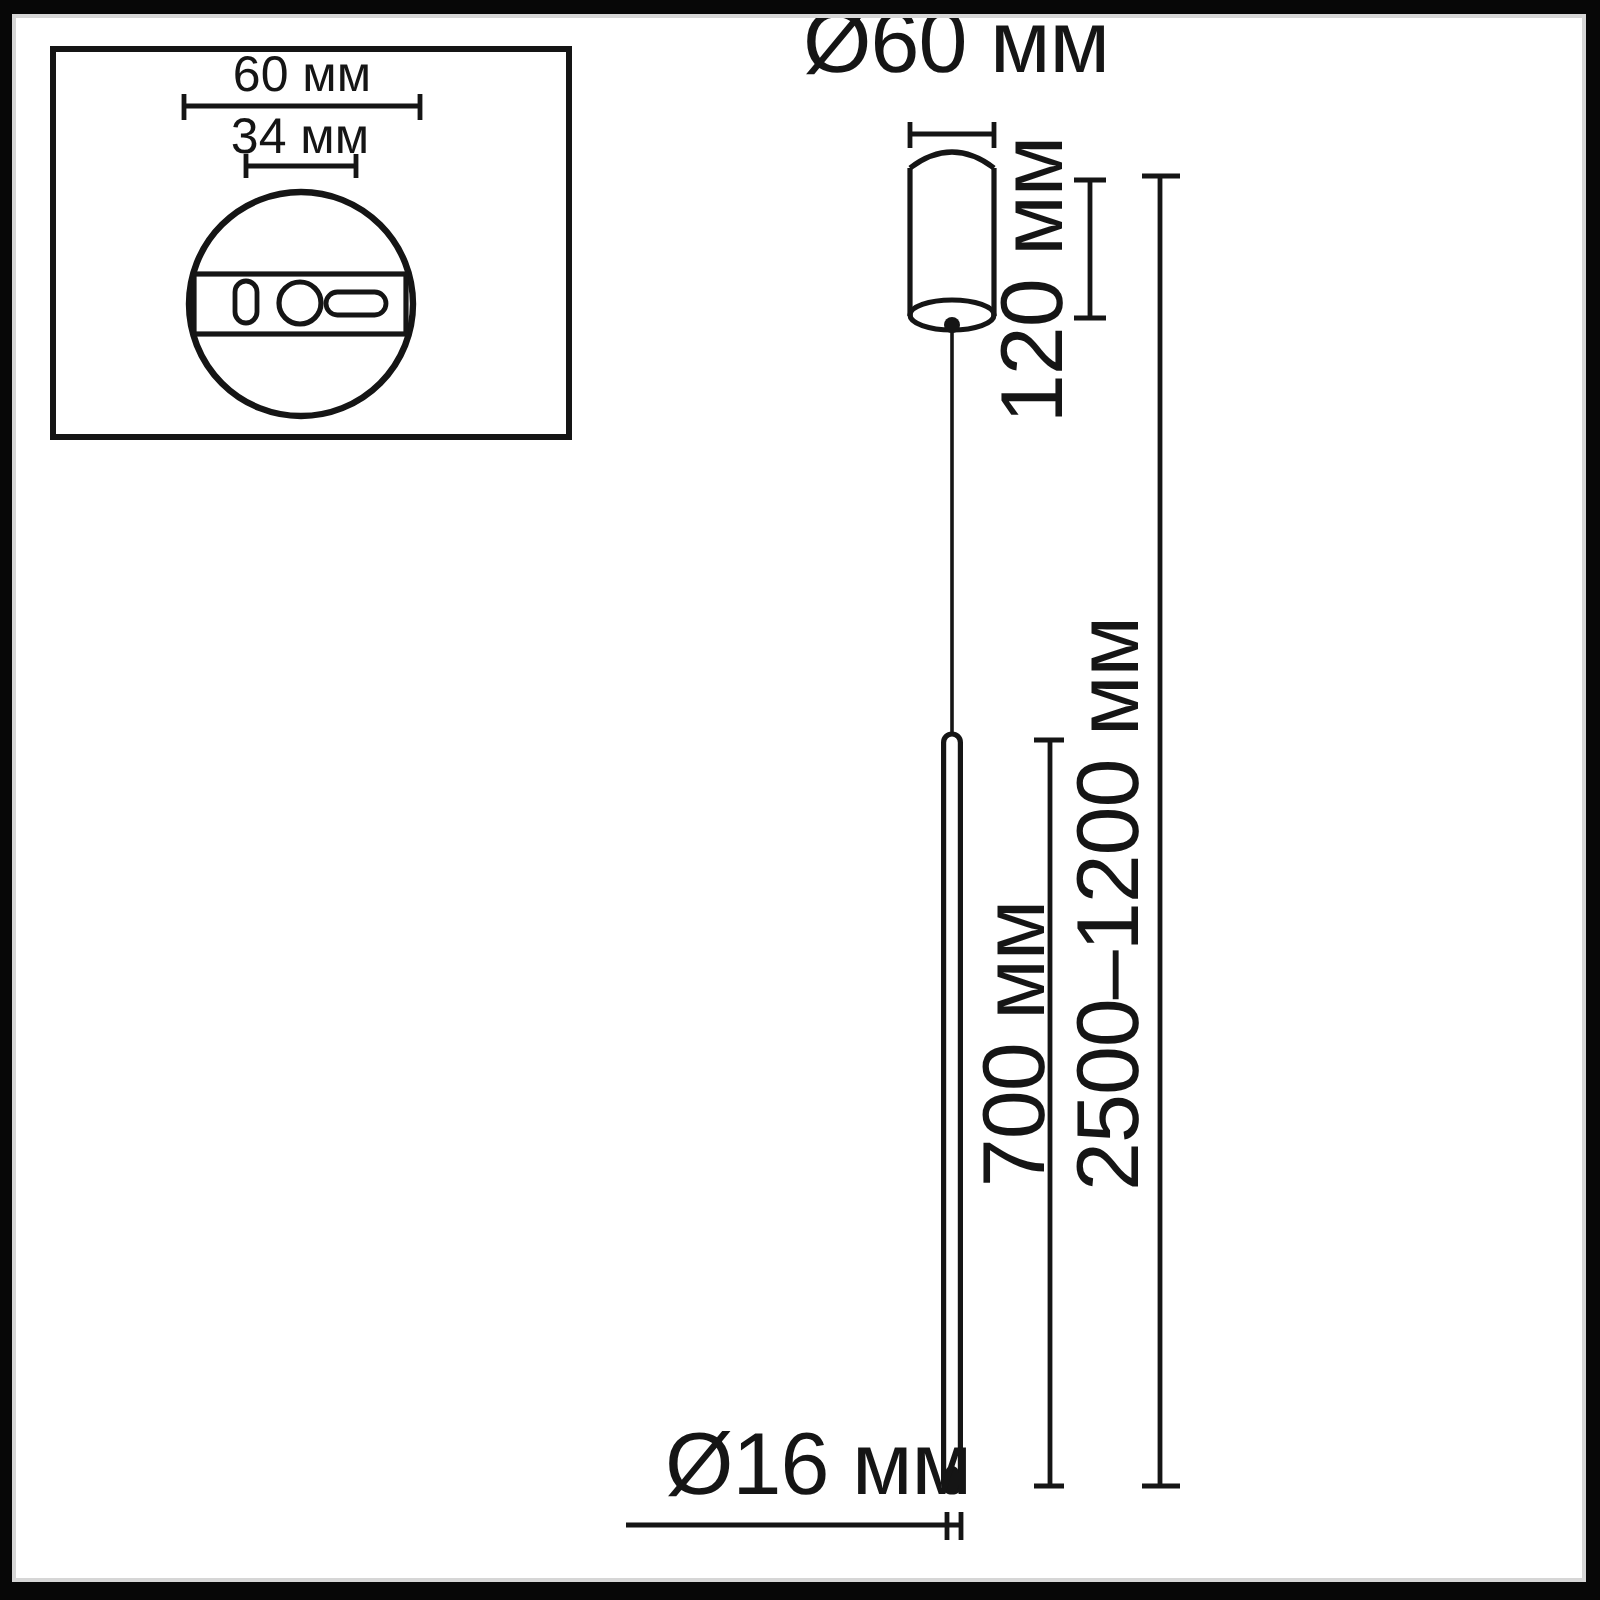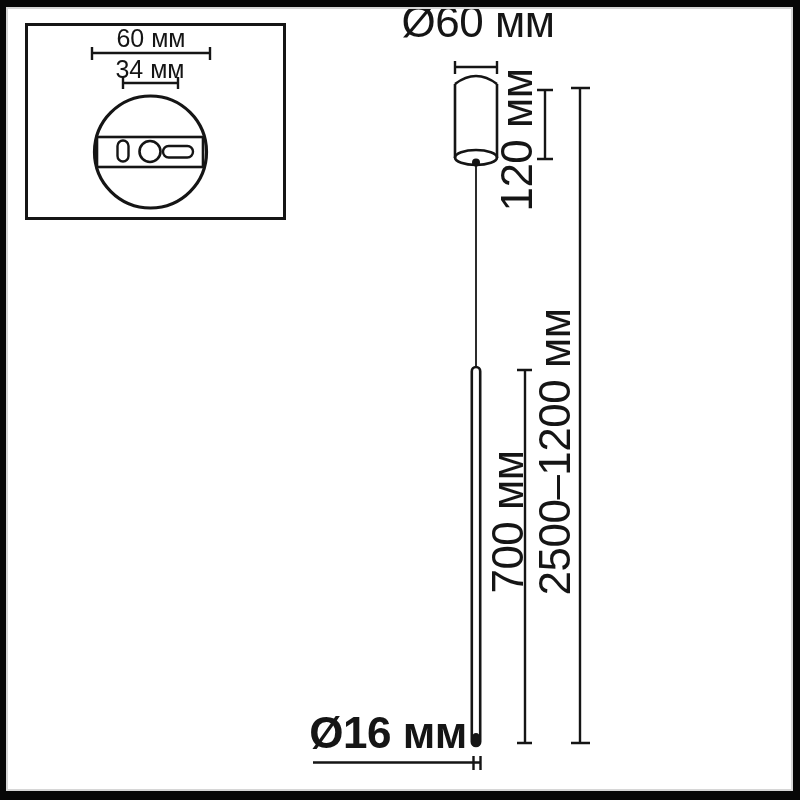--- a/index.html
+++ b/index.html
@@ -97,16 +97,16 @@
   <div class="label inset-size h" style="left:150px; top:69px;">34 мм</div>
 
   <div class="label main h" style="left:478px; top:22px;">Ø60 мм</div>
 
   <div class="label main v" style="left:517px; top:140px;">120 мм</div>
 
   <div class="label main v" style="left:508px; top:522px;">700 мм</div>
 
   <div class="label main v" style="left:555px; top:452px;">2500–1200 мм</div>
 
-  <div class="label main h" style="left:388px; top:733px;font-weight:bold;">Ø16 мм</div>
+  <div class="label main h" style="left:409px; top:733px;">Ø16 мм</div>
 
   <div class="frame"></div>
 </div>
 
 </body></html>

